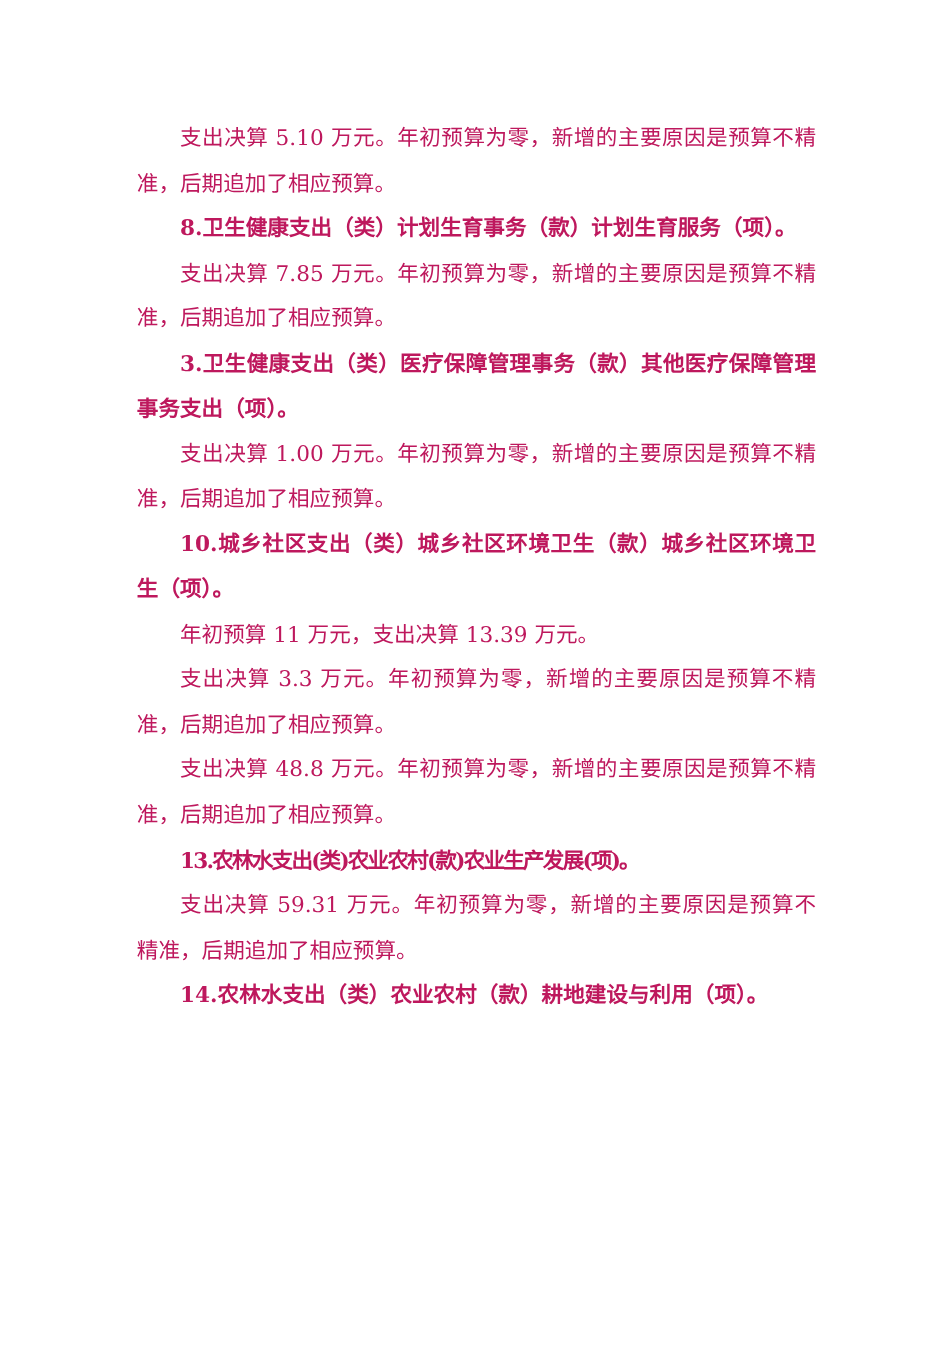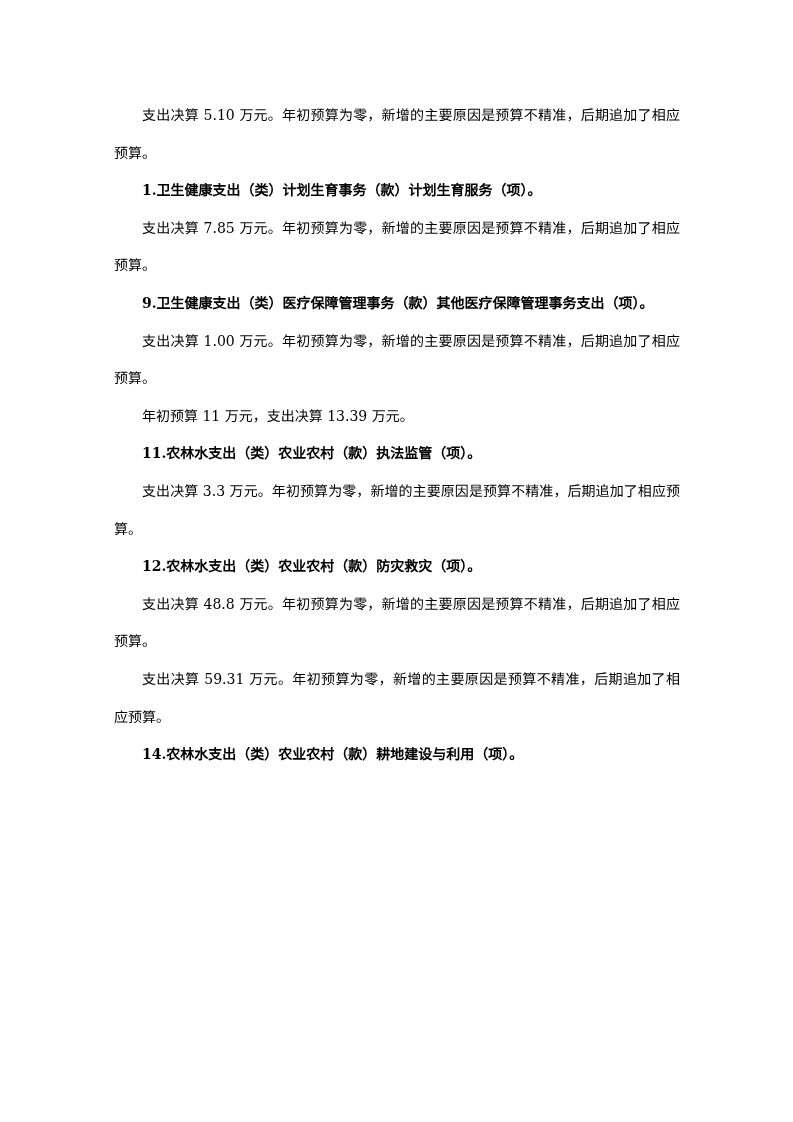--- a/index.html
+++ b/index.html
@@ -11,23 +11,23 @@
     background: #ffffff;
     overflow: hidden;
   }
 
   .content {
     box-sizing: border-box;
     width: 100%;
     height: 100%;
     padding: 97px 113px 0 114px;
     font-family: "DejaVu Serif", "Liberation Serif", serif;
-    font-size: 14px;
+    font-size: 18px;
     line-height: 37.6px;
-    color: #000000;
+    color: #be185d;
     text-align: justify;
     text-justify: inter-ideograph;
   }
 
   .content p {
     margin: 0;
     padding: 0;
     text-indent: 2em;
   }
 
@@ -38,25 +38,25 @@
   .content p.tight {
     letter-spacing: -1.5px;
   }
 </style>
 </head>
 <body>
 
 <div class="page">
   <div class="content">
       <p class="para body">支出决算 5.10 万元。年初预算为零，新增的主要原因是预算不精准，后期追加了相应预算。</p>
-      <p class="para heading">1.卫生健康支出（类）计划生育事务（款）计划生育服务（项）。</p>
+      <p class="para heading">8.卫生健康支出（类）计划生育事务（款）计划生育服务（项）。</p>
       <p class="para body">支出决算 7.85 万元。年初预算为零，新增的主要原因是预算不精准，后期追加了相应预算。</p>
-      <p class="para heading">9.卫生健康支出（类）医疗保障管理事务（款）其他医疗保障管理事务支出（项）。</p>
+      <p class="para heading">3.卫生健康支出（类）医疗保障管理事务（款）其他医疗保障管理事务支出（项）。</p>
       <p class="para body">支出决算 1.00 万元。年初预算为零，新增的主要原因是预算不精准，后期追加了相应预算。</p>
+      <p class="para heading">10.城乡社区支出（类）城乡社区环境卫生（款）城乡社区环境卫生（项）。</p>
       <p class="para body">年初预算 11 万元，支出决算 13.39 万元。</p>
-      <p class="para heading">11.农林水支出（类）农业农村（款）执法监管（项）。</p>
       <p class="para body">支出决算 3.3 万元。年初预算为零，新增的主要原因是预算不精准，后期追加了相应预算。</p>
-      <p class="para heading">12.农林水支出（类）农业农村（款）防灾救灾（项）。</p>
       <p class="para body">支出决算 48.8 万元。年初预算为零，新增的主要原因是预算不精准，后期追加了相应预算。</p>
+      <p class="para heading tight">13.农林水支出(类)农业农村(款)农业生产发展(项)。</p>
       <p class="para body">支出决算 59.31 万元。年初预算为零，新增的主要原因是预算不精准，后期追加了相应预算。</p>
       <p class="para heading">14.农林水支出（类）农业农村（款）耕地建设与利用（项）。</p>
     </div>
 </div>
 
 </body></html>

